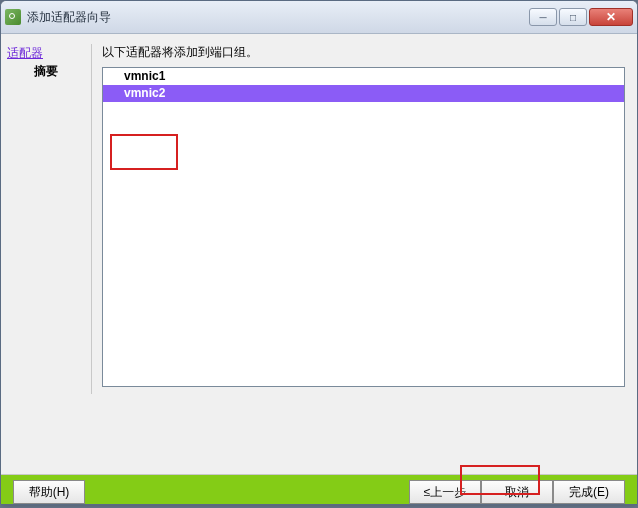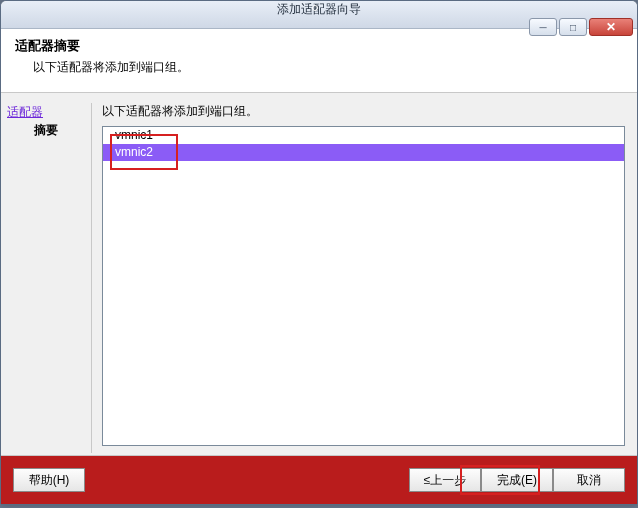--- a/index.html
+++ b/index.html
@@ -20,22 +20,21 @@
     border-radius: 6px 6px 0 0;
     box-shadow: 0 0 8px rgba(0,0,0,.3);
   }
   .titlebar {
     height: 28px;
     background: linear-gradient(#e8eef7, #cfd8e6);
     border-bottom: 1px solid #aab6c6;
     border-radius: 6px 6px 0 0;
     display: flex;
     align-items: center;
-    padding: 0 4px;
-    flex-direction: column;
+    padding: 16px 4px;
   }
   .app-icon {
     width: 16px; height: 16px;
     background: linear-gradient(135deg, #7bb661, #4a8b2f);
     border-radius: 2px;
     margin-right: 6px;
     position: relative;
   }
   .app-icon::after {
     content: "";
@@ -96,41 +95,42 @@
     padding: 10px 12px 10px 10px;
   }
   .main-desc { margin-bottom: 6px; }
   .listbox {
     border: 1px solid #7a8a9a;
     background: #fff;
     height: 320px;
     overflow: hidden;
   }
   .list-row {
-    padding: 1px 12px;
+    padding: 1px 21px;
     font-size: 12px;
     line-height: 15px;
+    font-weight: bold;
   }
   .list-row.selected {
     background: #8b5cf6;
     color: #fff;
   }
   .red-box {
     position: absolute;
     border: 2px solid #d62020;
     pointer-events: none;
   }
   .footer {
     position: absolute;
     left: 0; right: 0; bottom: 0;
-    height: 49px;
+    height: 30px;
     border-top: 1px solid #c8c8c8;
-    background: #b91c1c;
+    background: #84cc16;
     display: flex;
-    align-items: center;
+    align-items: flex-end;
     padding: 0 12px;
   }
   .btn {
     min-width: 72px;
     height: 24px;
     border: 1px solid #8a8a8a;
     background: linear-gradient(#fdfdfd, #e6e6e6);
     font-size: 12px;
     padding: 0 10px;
     cursor: pointer;
@@ -145,45 +145,41 @@
   <div class="titlebar">
     <div class="app-icon"></div>
     <div class="title-text">添加适配器向导</div>
     <div class="win-buttons">
       <div class="win-btn">─</div>
       <div class="win-btn">□</div>
       <div class="win-btn close">✕</div>
     </div>
   </div>
 
-  <div class="header">
-    <div class="header-title">适配器摘要</div>
-    <div class="header-desc">以下适配器将添加到端口组。</div>
-  </div>
 
   <div class="body">
     <div class="sidebar">
       <div class="sidebar-item sidebar-link">适配器</div>
       <div class="sidebar-item sidebar-current">摘要</div>
     </div>
     <div class="divider-v"></div>
     <div class="main">
       <div class="main-desc">以下适配器将添加到端口组。</div>
       <div class="listbox">
         <div class="list-row">vmnic1</div>
         <div class="list-row selected">vmnic2</div>
       </div>
     </div>
   </div>
 
   <div class="footer">
     <button class="btn">帮助(H)</button>
     <div class="footer-right">
       <button class="btn">≤上一步</button>
+      <button class="btn">取消</button>
       <button class="btn">完成(E)</button>
-      <button class="btn">取消</button>
     </div>
   </div>
 
   <div class="red-box" style="left:109px; top:133px; width:68px; height:36px;"></div>
   <div class="red-box" style="left:459px; top:464px; width:80px; height:30px;"></div>
 
 </div>
 
 </body></html>

